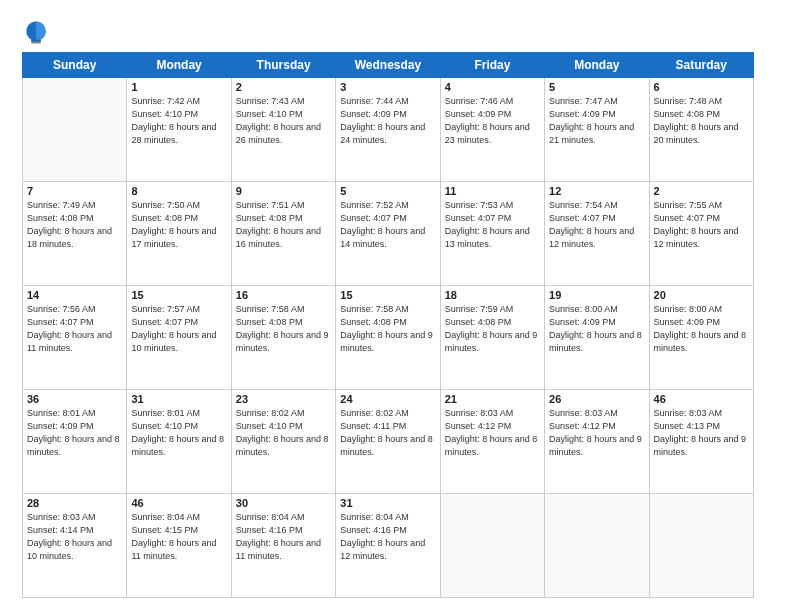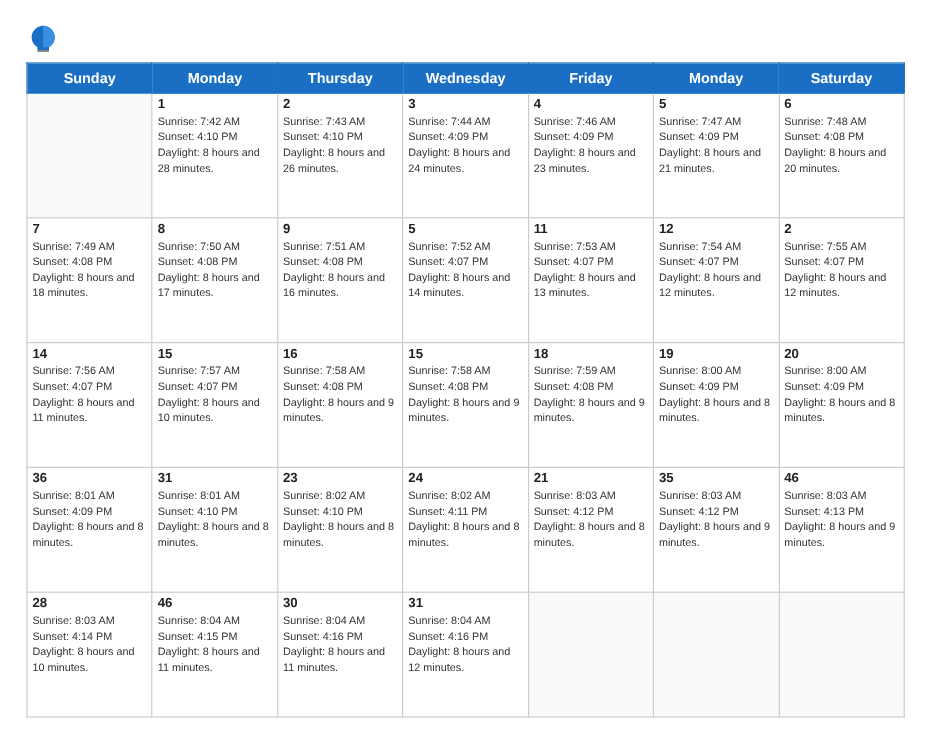--- a/index.html
+++ b/index.html
@@ -238,21 +238,21 @@
           </td>
           <td>
             <span class="day-num">24</span>
             <div class="day-info">Sunrise: 8:02 AM<br>Sunset: 4:11 PM<br>Daylight: 8 hours and 8 minutes.</div>
           </td>
           <td>
             <span class="day-num">21</span>
             <div class="day-info">Sunrise: 8:03 AM<br>Sunset: 4:12 PM<br>Daylight: 8 hours and 8 minutes.</div>
           </td>
           <td>
-            <span class="day-num">35</span>
+            <span class="day-num">26</span>
             <div class="day-info">Sunrise: 8:03 AM<br>Sunset: 4:12 PM<br>Daylight: 8 hours and 9 minutes.</div>
           </td>
           <td>
             <span class="day-num">46</span>
             <div class="day-info">Sunrise: 8:03 AM<br>Sunset: 4:13 PM<br>Daylight: 8 hours and 9 minutes.</div>
           </td>
         </tr>
         <tr>
           <td>
             <span class="day-num">28</span>

